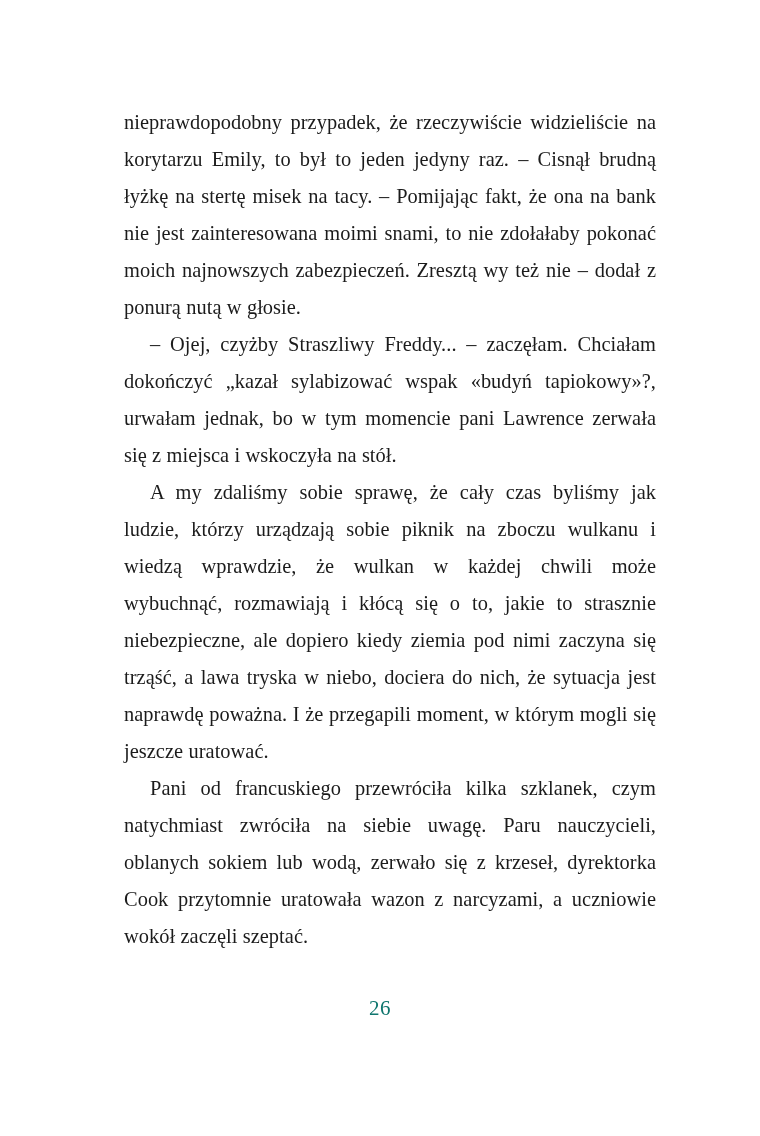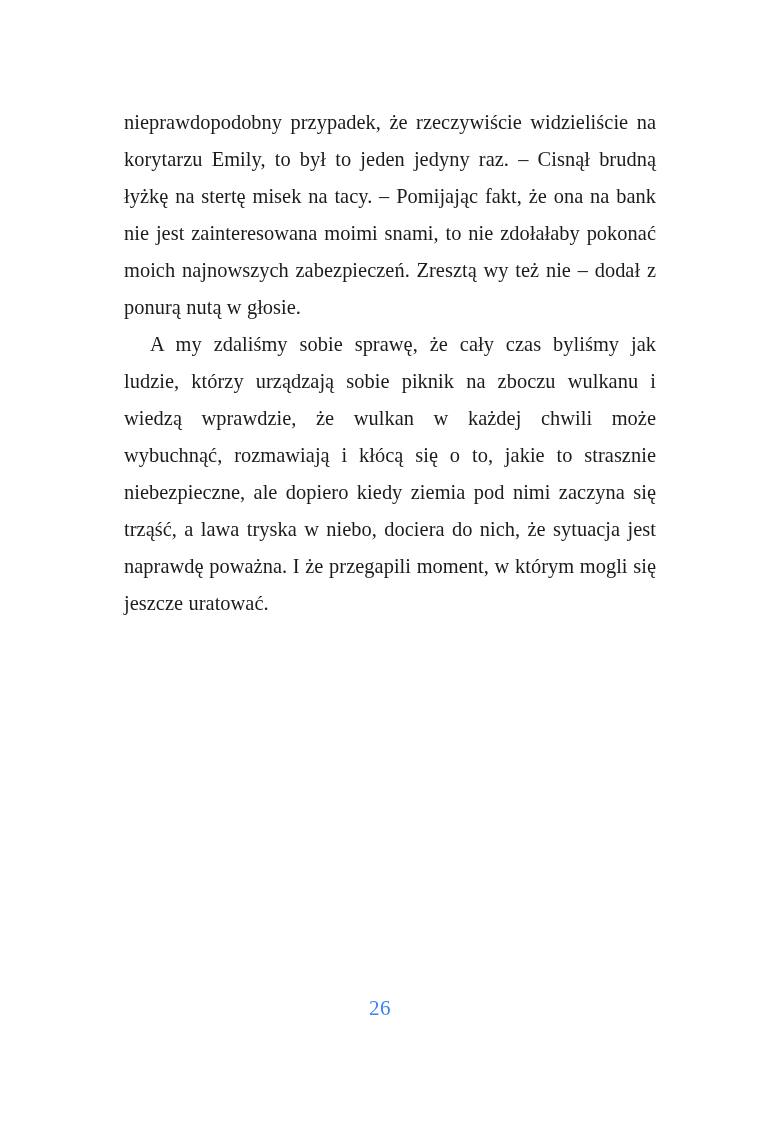--- a/index.html
+++ b/index.html
@@ -40,37 +40,39 @@
   .para.continued {
     text-indent: 0;
   }
   .page-number {
     position: absolute;
     left: 0;
     right: 0;
     top: 996px;
     text-align: center;
     font-size: 21px;
-    color: #3b82f6;
+    color: #0f766e;
     font-variant-numeric: oldstyle-nums;
     font-feature-settings: "onum" 1;
     letter-spacing: 0.5px;
   }
 </style>
 </head>
 <body>
 
 <div class="page">
 
   <div class="text-column">
 
     <p class="para continued">nieprawdopodobny przypadek, że rzeczywiście widzieliście na korytarzu Emily, to był to jeden jedyny raz. – Cisnął brudną łyżkę na stertę misek na tacy. – Pomijając fakt, że ona na bank nie jest zainteresowana moimi snami, to nie zdołałaby pokonać moich najnowszych zabezpieczeń. Zresztą wy też nie – dodał z ponurą nutą w głosie.</p>
 
+    <p class="para">– Ojej, czyżby Straszliwy Freddy... – zaczęłam. Chciałam dokończyć „kazał sylabizować wspak «budyń tapiokowy»?, urwałam jednak, bo w tym momencie pani Lawrence zerwała się z miejsca i wskoczyła na stół.</p>
 
     <p class="para">A my zdaliśmy sobie sprawę, że cały czas byliśmy jak ludzie, którzy urządzają sobie piknik na zboczu wulkanu i wiedzą wprawdzie, że wulkan w każdej chwili może wybuchnąć, rozmawiają i kłócą się o to, jakie to strasznie niebezpieczne, ale dopiero kiedy ziemia pod nimi zaczyna się trząść, a lawa tryska w niebo, dociera do nich, że sytuacja jest naprawdę poważna. I że przegapili moment, w którym mogli się jeszcze uratować.</p>
 
+    <p class="para">Pani od francuskiego przewróciła kilka szklanek, czym natychmiast zwróciła na siebie uwagę. Paru nauczycieli, oblanych sokiem lub wodą, zerwało się z krzeseł, dyrektorka Cook przytomnie uratowała wazon z narcyzami, a uczniowie wokół zaczęli szeptać.</p>
 
 
   </div>
 
   <div class="page-number">26</div>
 
 </div>
 
 </body></html>

